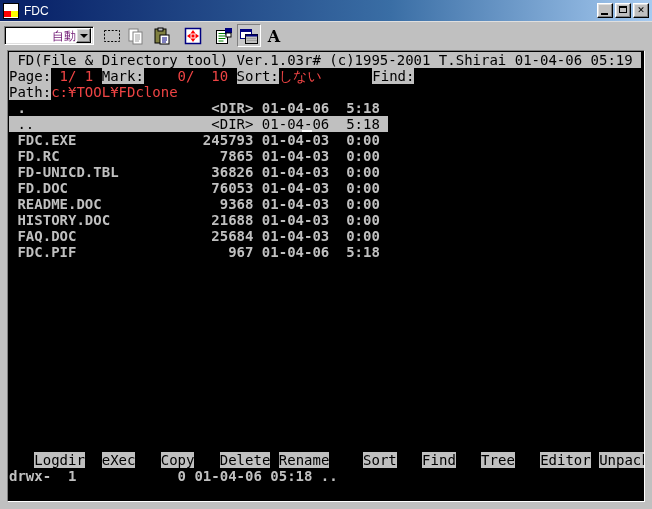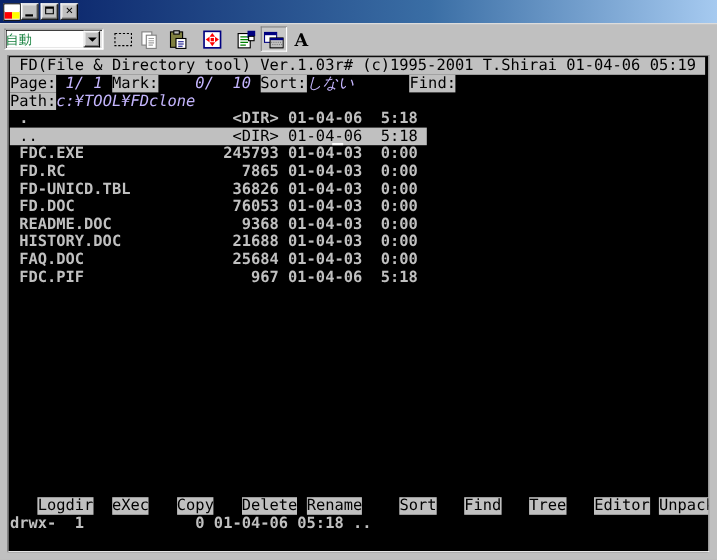--- a/index.html
+++ b/index.html
@@ -99,23 +99,23 @@
     background: #ffffff;
     border: 1px solid;
     border-color: #808080 #ffffff #ffffff #808080;
     box-shadow: inset 1px 1px 0 #000000, inset -1px -1px 0 #dfdfdf;
     display: flex; align-items: center;
     box-sizing: border-box;
     position: relative;
   }
   .combo .val {
     flex: 1 1 auto;
-    text-align: left;
+    text-align: right;
     font: 12px "DejaVu Sans", sans-serif;
-    color: #15803d;
+    color: #701a75;
     line-height: 1;
   }
   .combo .arrowbtn {
     width: 15px; height: 15px;
     margin-right: 2px;
     background: #c0c0c0;
     border: 1px solid;
     border-color: #ffffff #000000 #000000 #ffffff;
     box-shadow: inset -1px -1px 0 #808080, inset 1px 1px 0 #dfdfdf;
     position: relative;
@@ -173,21 +173,21 @@
     font-family: "DejaVu Sans Mono", monospace;
     font-size: 14px;
     line-height: 16px;
     letter-spacing: 0px;
     color: #c0c0c0;
     background: #000000;
     white-space: pre;
   }
   .row { height: 16px; white-space: pre; }
   .inv { background: #c0c0c0; color: #000000; }
-  .wht { color: #c4b5fd; font-style: italic; }
+  .wht { color: #ef4444; }
   .gry { color: #c0c0c0; font-weight: bold; }
 
   .cursorline {
     position: absolute;
     background: #ffffff;
     height: 2px;
   }
 </style>
 </head>
 <body>
@@ -196,20 +196,21 @@
 
   <div class="titlebar">
     <div class="dos-icon">
       <div class="q1"></div>
         <div class="q2"></div>
         <div class="q3"></div>
         <div class="q4"></div>
       <div class="ms">MS</div>
         <div class="ds">DS</div>
     </div>
+    <div class="title-text">FDC</div>
     <div class="win-btns">
       <div class="win-btn btn-min">
           <span class="bar"></span>
         </div>
       <div class="win-btn btn-max">
           <span class="box"></span>
         </div>
       <div class="win-btn btn-close">
         <span class="g">✕</span>
       </div>

